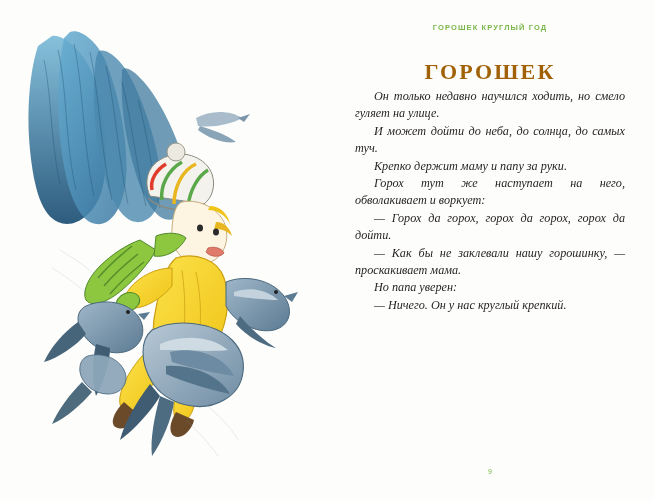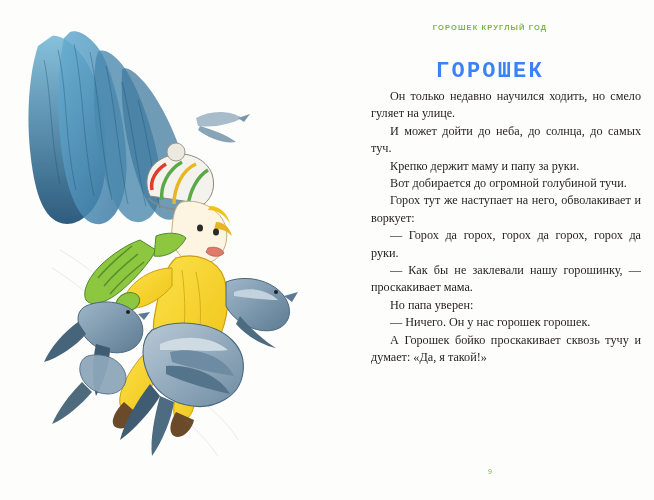--- a/index.html
+++ b/index.html
@@ -53,37 +53,38 @@
     color: #7ab648;
     text-transform: uppercase;
     font-weight: bold;
   }
   .chapter-title {
     position: absolute;
     top: 44px;
     left: 0;
     width: 270px;
     text-align: center;
-    font-family: Liberation Mono, monospace;
+    font-family: Liberation Serif, serif;
     font-size: 22px;
     letter-spacing: 2.2px;
-    color: #3b82f6;
+    color: #a16207;
     font-weight: bold;
     text-transform: uppercase;
   }
   .body-text {
     position: absolute;
     top: 88px;
-    left: 16px;
+    left: 0;
     width: 270px;
     font-size: 12.2px;
     line-height: 17.4px;
     color: #231f20;
     text-align: justify;
     text-justify: inter-word;
+    font-style: italic;
   }
   .body-text p {
     margin: 0 0 0 0;
     text-indent: 19px;
   }
   .page-number {
     position: absolute;
     bottom: 25px;
     left: 0;
     width: 270px;
@@ -248,25 +249,23 @@
   <div class="text-column">
 
     <div class="running-head">Горошек круглый год</div>
 
     <h1 class="chapter-title">Горошек</h1>
 
     <div class="body-text">
       <p>Он только недавно научился ходить, но смело гуляет на улице.</p>
       <p>И может дойти до неба, до солнца, до самых туч.</p>
       <p>Крепко держит маму и папу за руки.</p>
-      <p>Вот добирается до огромной голубиной тучи.</p>
       <p>Горох тут же наступает на него, обволакивает и воркует:</p>
-      <p>— Горох да горох, горох да горох, горох да руки.</p>
+      <p>— Горох да горох, горох да горох, горох да дойти.</p>
       <p>— Как бы не заклевали нашу горошинку, — проскакивает мама.</p>
       <p>Но папа уверен:</p>
-      <p>— Ничего. Он у нас горошек горошек.</p>
-      <p>А Горошек бойко проскакивает сквозь тучу и думает: «Да, я такой!»</p>
+      <p>— Ничего. Он у нас круглый крепкий.</p>
     </div>
 
     <div class="page-number">9</div>
   </div>
 
 </div>
 
 </body></html>

